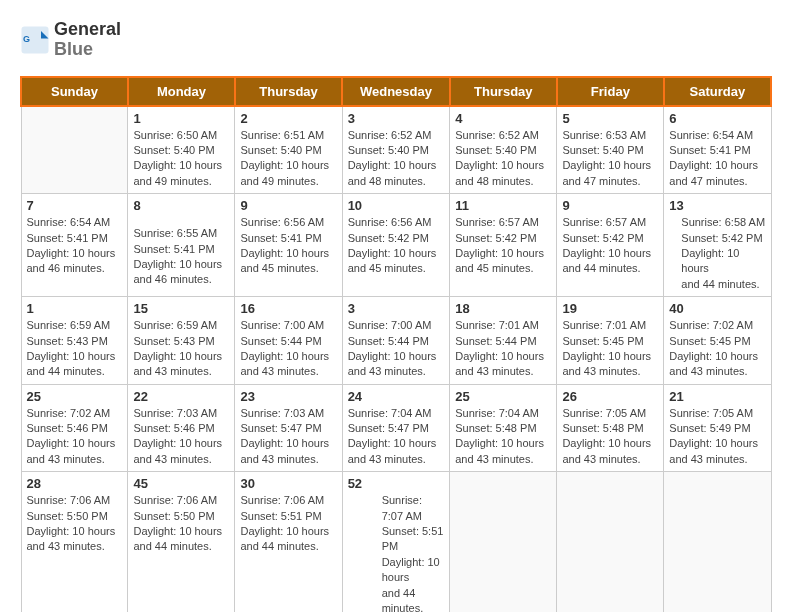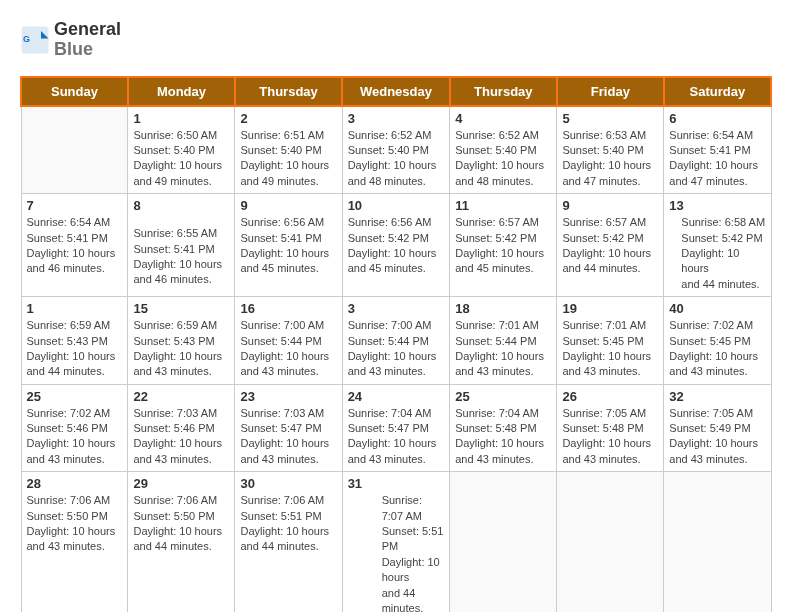--- a/index.html
+++ b/index.html
@@ -297,51 +297,51 @@
 and 43 minutes.</div>
         </td>
         <td>
           <span class="day-number">26</span>
           <div class="day-info" style="white-space: pre-line;">Sunrise: 7:05 AM
 Sunset: 5:48 PM
 Daylight: 10 hours
 and 43 minutes.</div>
         </td>
         <td>
-          <span class="day-number">32</span>
+          <span class="day-number">21</span>
           <div class="day-info" style="white-space: pre-line;">Sunrise: 7:05 AM
 Sunset: 5:49 PM
 Daylight: 10 hours
 and 43 minutes.</div>
         </td>
       </tr>
       <tr>
         <td>
           <span class="day-number">28</span>
           <div class="day-info" style="white-space: pre-line;">Sunrise: 7:06 AM
 Sunset: 5:50 PM
 Daylight: 10 hours
 and 43 minutes.</div>
         </td>
         <td>
-          <span class="day-number">29</span>
+          <span class="day-number">45</span>
           <div class="day-info" style="white-space: pre-line;">Sunrise: 7:06 AM
 Sunset: 5:50 PM
 Daylight: 10 hours
 and 44 minutes.</div>
         </td>
         <td>
           <span class="day-number">30</span>
           <div class="day-info" style="white-space: pre-line;">Sunrise: 7:06 AM
 Sunset: 5:51 PM
 Daylight: 10 hours
 and 44 minutes.</div>
         </td>
         <td>
-          <span class="day-number">31</span>
+          <span class="day-number">52</span>
           <div class="day-info" style="white-space: pre-line; margin-left: 34px;">Sunrise: 7:07 AM
 Sunset: 5:51 PM
 Daylight: 10 hours
 and 44 minutes.</div>
         </td>
         <td class="empty-cell"></td>
         <td class="empty-cell"></td>
         <td class="empty-cell"></td>
       </tr>
     </tbody>

